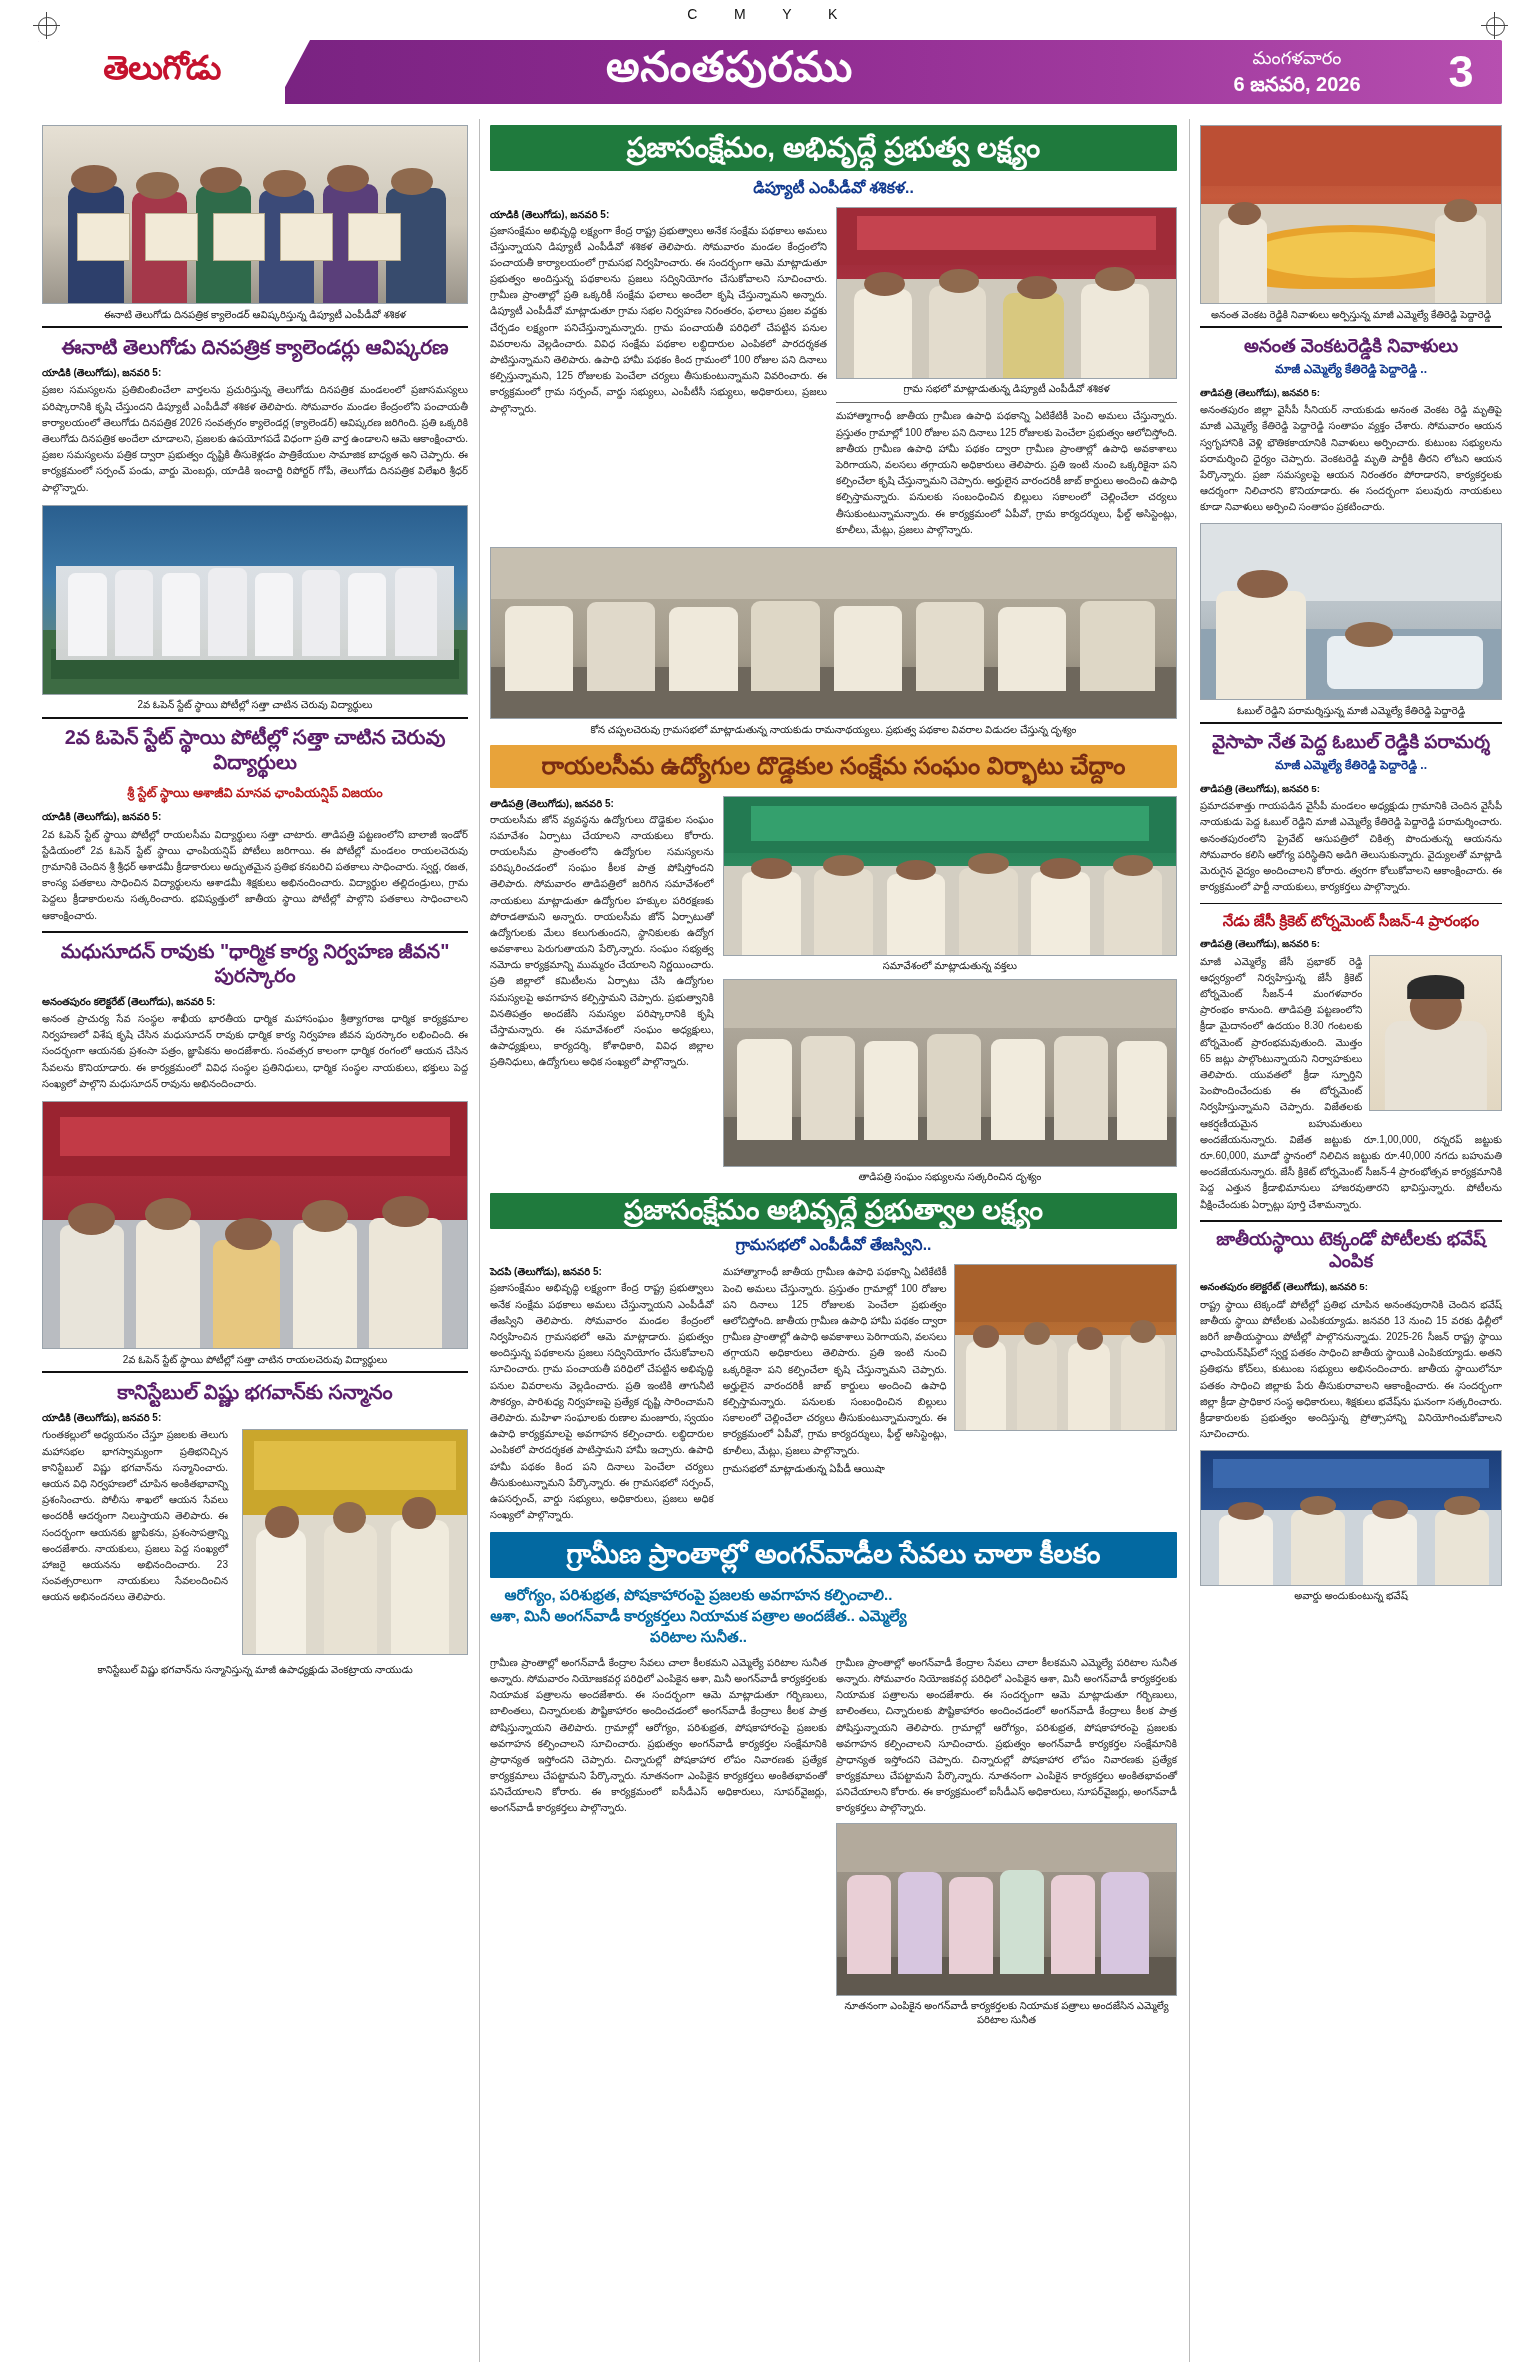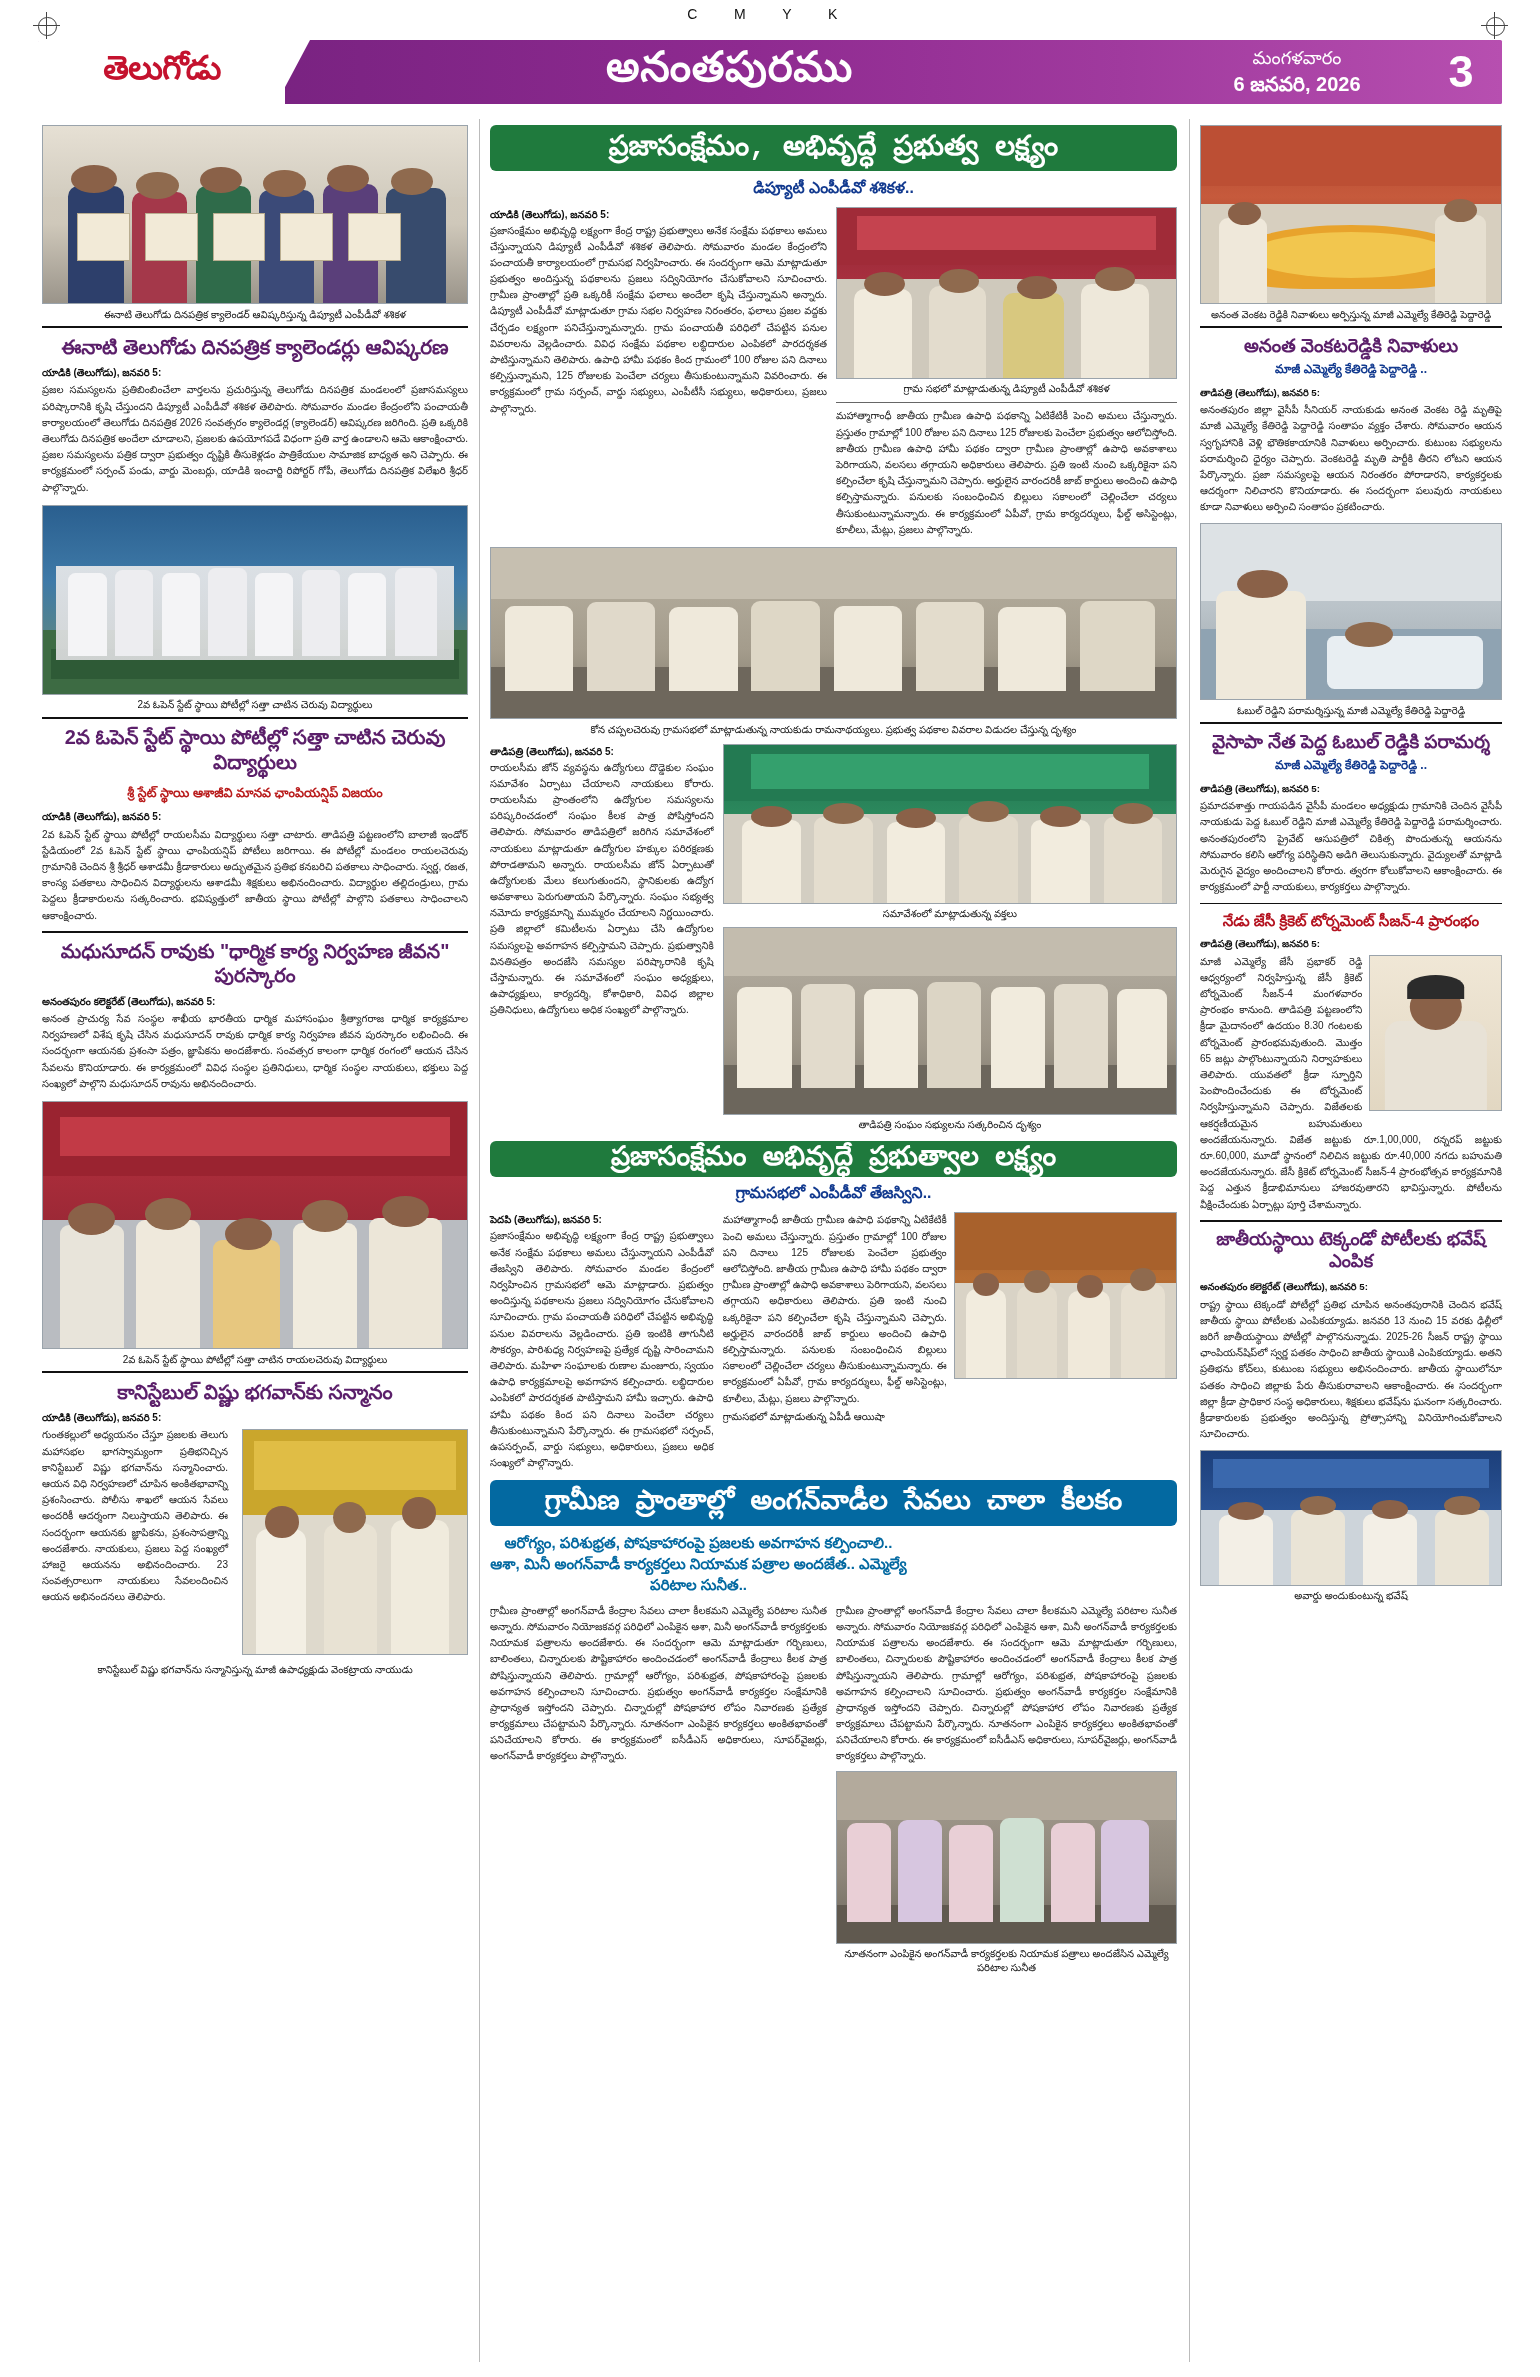--- a/index.html
+++ b/index.html
@@ -32,22 +32,22 @@
   .hl-red{color:#b4121f;}
   .subhead{text-align:center;font-weight:bold;color:#222;}
   .byline{font-weight:bold;color:#111;}
   .body{font-size:10px;line-height:1.62;color:#1a1a1a;text-align:justify;}
   .cap{font-size:10px;color:#111;text-align:center;line-height:1.35;margin-top:3.7px;}
   .rule{height:1.5px;background:#111;}
   .rule.thin{height:0.7px;background:#666;}
   .vrule{position:absolute;width:0.7px;background:#bbb;}
 
   
-  .banner{border-radius:6px;display:flex;align-items:center;justify-content:center;text-align:center;
-    color:#fff;font-weight:bold;line-height:1.1;font-family:Liberation Mono, monospace;}
+  .banner{border-radius:1px;display:flex;align-items:center;justify-content:center;text-align:center;
+    color:#fff;font-weight:bold;line-height:1.1;}
   .banner.green{background:#1f7a3d;}
   .banner.orange{background:#e8a33a;color:#7a2c12;}
   .banner.teal{background:#0369a1;}
 
   
   .photo{background:#cfd6dd;position:relative;overflow:hidden;border:0.7px solid #9aa3ab;}
   .photo .sky{position:absolute;inset:0;}
 </style>
 </head>
 <body>
@@ -223,20 +223,21 @@
       <div style="position:absolute;left:14%;bottom:16%;width:10%;height:52%;background:#e0d9ca;border-radius:9px 9px 0 0;"></div>
       <div style="position:absolute;left:26%;bottom:16%;width:10%;height:49%;background:#efe9db;border-radius:9px 9px 0 0;"></div>
       <div style="position:absolute;left:38%;bottom:16%;width:10%;height:53%;background:#ded7c6;border-radius:9px 9px 0 0;"></div>
       <div style="position:absolute;left:50%;bottom:16%;width:10%;height:50%;background:#efe9db;border-radius:9px 9px 0 0;"></div>
       <div style="position:absolute;left:62%;bottom:16%;width:10%;height:52%;background:#e3dccc;border-radius:9px 9px 0 0;"></div>
       <div style="position:absolute;left:74%;bottom:16%;width:10%;height:49%;background:#efe9db;border-radius:9px 9px 0 0;"></div>
       <div style="position:absolute;left:86%;bottom:16%;width:11%;height:53%;background:#ded7c6;border-radius:9px 9px 0 0;"></div>
     </div>
     <div class="cap">కోన చప్పలచెరువు గ్రామసభలో మాట్లాడుతున్న నాయకుడు రామనాథయ్యలు. ప్రభుత్వ పథకాల వివరాల విడుదల చేస్తున్న దృశ్యం</div>
 
+    <div class="banner orange" style="height:43px;font-size:24px;margin-top:9px;">రాయలసీమ ఉద్యోగుల దొడ్డెకుల సంక్షేమ సంఘం విర్భాటు చేద్దాం</div>
 
     <div style="display:flex;gap:9px;margin-top:7.5px;">
       <div style="width:224px;">
         <div><span class="byline" style="font-size:10px;">తాడిపత్రి (తెలుగోడు), జనవరి 5:</span></div>
         <div class="body">రాయలసీమ జోన్ వ్యవస్థను ఉద్యోగులు దొడ్డెకుల సంఘం సమావేశం ఏర్పాటు చేయాలని నాయకులు కోరారు. రాయలసీమ ప్రాంతంలోని ఉద్యోగుల సమస్యలను పరిష్కరించడంలో సంఘం కీలక పాత్ర పోషిస్తోందని తెలిపారు. సోమవారం తాడిపత్రిలో జరిగిన సమావేశంలో నాయకులు మాట్లాడుతూ ఉద్యోగుల హక్కుల పరిరక్షణకు పోరాడతామని అన్నారు. రాయలసీమ జోన్ ఏర్పాటుతో ఉద్యోగులకు మేలు కలుగుతుందని, స్థానికులకు ఉద్యోగ అవకాశాలు పెరుగుతాయని పేర్కొన్నారు. సంఘం సభ్యత్వ నమోదు కార్యక్రమాన్ని ముమ్మరం చేయాలని నిర్ణయించారు. ప్రతి జిల్లాలో కమిటీలను ఏర్పాటు చేసి ఉద్యోగుల సమస్యలపై అవగాహన కల్పిస్తామని చెప్పారు. ప్రభుత్వానికి వినతిపత్రం అందజేసి సమస్యల పరిష్కారానికి కృషి చేస్తామన్నారు. ఈ సమావేశంలో సంఘం అధ్యక్షులు, ఉపాధ్యక్షులు, కార్యదర్శి, కోశాధికారి, వివిధ జిల్లాల ప్రతినిధులు, ఉద్యోగులు అధిక సంఖ్యలో పాల్గొన్నారు.</div>
       </div>
       <div style="width:455px;">
         <div class="photo" style="height:158px;">
           <div class="sky" style="background:linear-gradient(180deg,#1f6b4a 0%,#2c8a5e 45%,#1a4c36 100%);"></div>
           <div style="position:absolute;left:0;top:0;width:100%;height:36%;background:#237a52;"></div>

